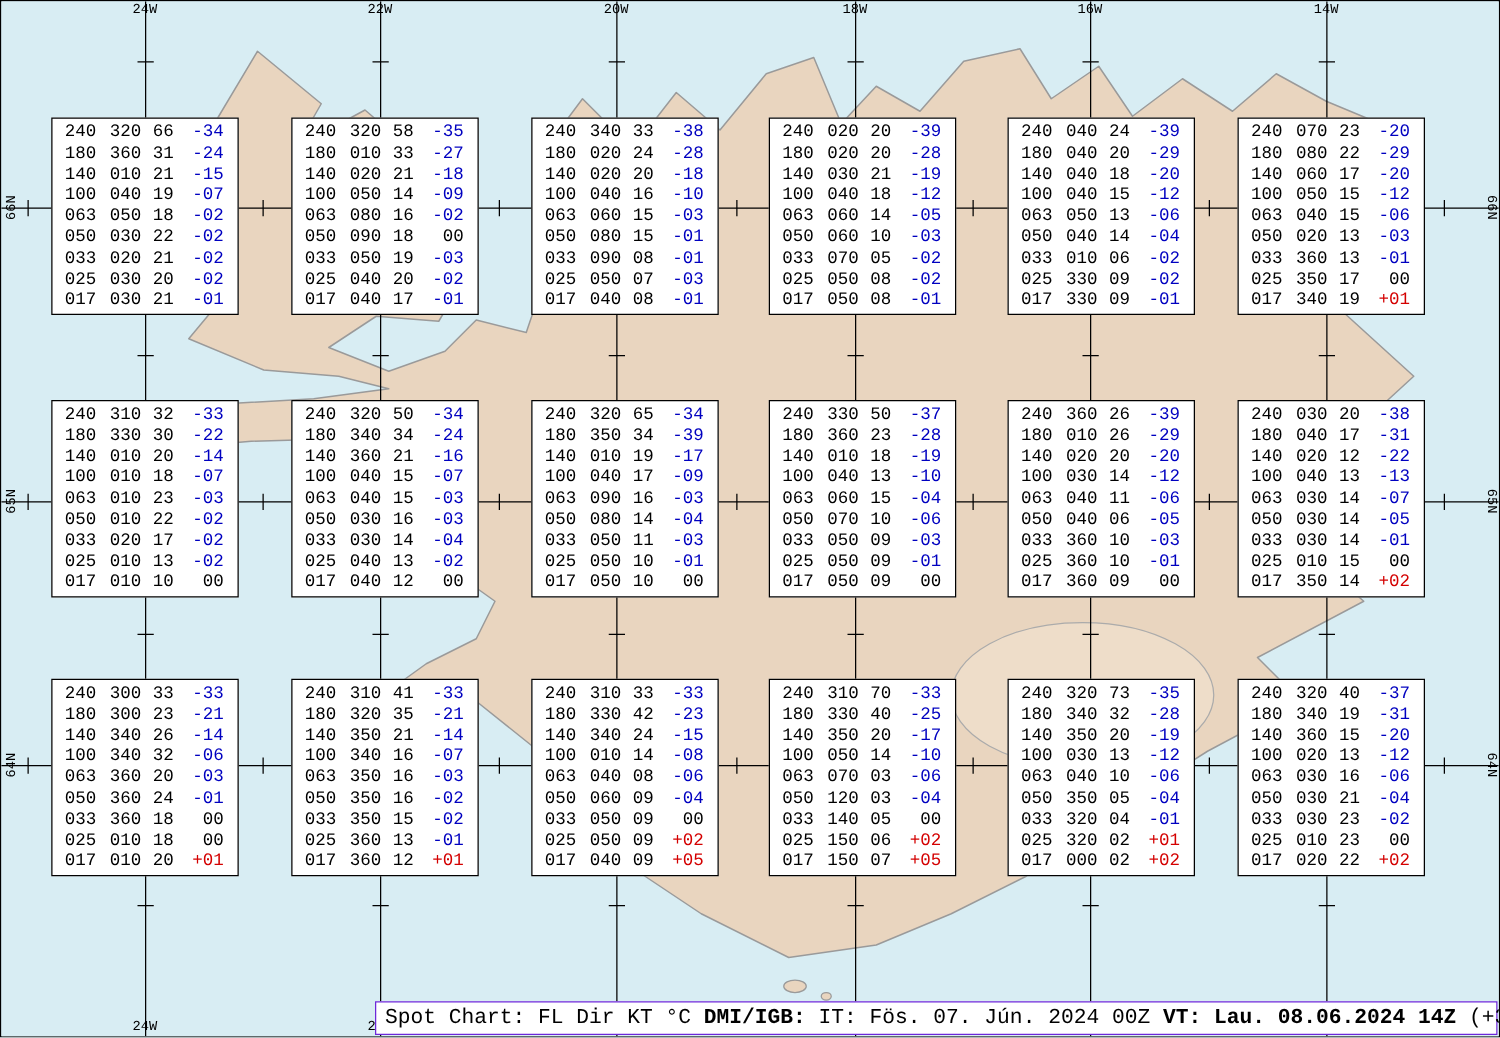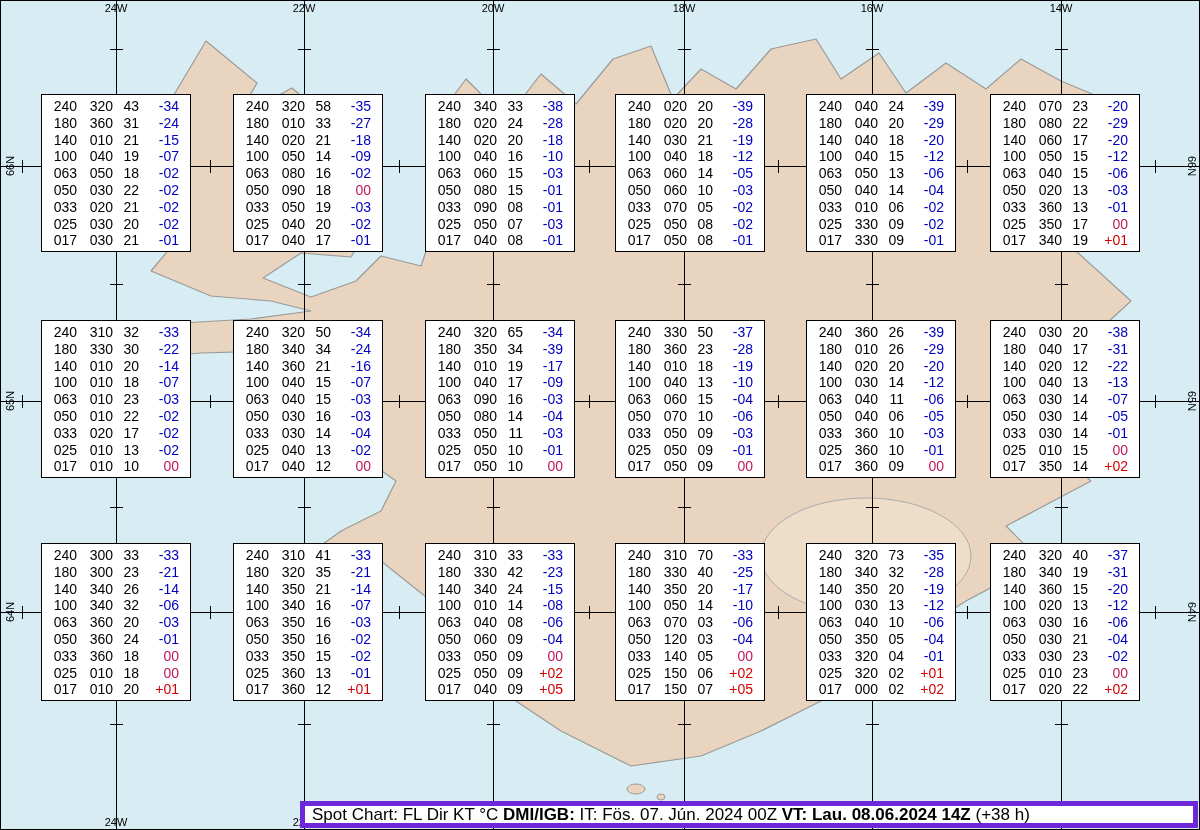--- a/index.html
+++ b/index.html
@@ -2,21 +2,21 @@
 <html><head>
 <meta charset="utf-8">
 <style>
   html,body { margin:0; padding:0; background:#ffffff; }
   #canvas {
     position:relative; width:1200px; height:830px;
     background:#d8edf3;
     border:1px solid #000;
     box-sizing:border-box;
     overflow:hidden;
-    font-family:Liberation Sans, sans-serif;
+    font-family:Liberation Mono, monospace;
   }
   #map { position:absolute; left:0; top:0; z-index:0; }
 
   
   .vline { position:absolute; top:0; bottom:0; width:1px; background:#000; z-index:1; }
   .hline { position:absolute; left:0; right:0; height:1px; background:#000; z-index:1; }
   .tick-h { position:absolute; width:13px; height:1px; background:#000; z-index:1; }
   .tick-v { position:absolute; width:1px; height:13px; background:#000; z-index:1; }
 
   
@@ -40,27 +40,27 @@
   }
   .spot-row {
     display:grid; grid-template-columns:28px 36px 26px 40px;
     justify-items:end; align-items:center;
     height:16.8px; font-size:14px; line-height:16.8px;
     color:#000; font-variant-numeric:tabular-nums;
     white-space:nowrap;
   }
   .t-neg { color:#0000c0; }
   .t-pos { color:#d40000; }
-  .t-zero { color:#be185d; }
+  .t-zero { color:#000000; }
 
   
   #caption {
     position:absolute; z-index:4;
     left:299px; right:1px; bottom:1px; height:27px;
-    background:#ffffff; border:5px solid #6d28d9; box-sizing:border-box;
+    background:#ffffff; border:1px solid #6d28d9; box-sizing:border-box;
     display:flex; align-items:center;
     padding-left:7px; font-size:17px; color:#000;
     white-space:pre;
   }
   #caption .seg-bold { font-weight:bold; }
 </style>
 </head>
 <body>
 
 <div id="canvas">
@@ -160,21 +160,21 @@
       <div class="lat-label right" style="left: 1191px; top: 165px;">66N</div>
       <div class="lat-label right" style="left: 1191px; top: 400px;">65N</div>
       <div class="lat-label right" style="left: 1191px; top: 611px;">64N</div>
     </div>
 
   <div id="boxes-layer">
       <div class="spot-box" style="left: 40px; top: 93px;">
         <div class="spot-row">
           <span>240</span>
           <span>320</span>
-          <span>43</span>
+          <span>66</span>
           <span class="t-neg">-34</span>
         </div>
         <div class="spot-row">
           <span>180</span>
           <span>360</span>
           <span>31</span>
           <span class="t-neg">-24</span>
         </div>
         <div class="spot-row">
           <span>140</span>

